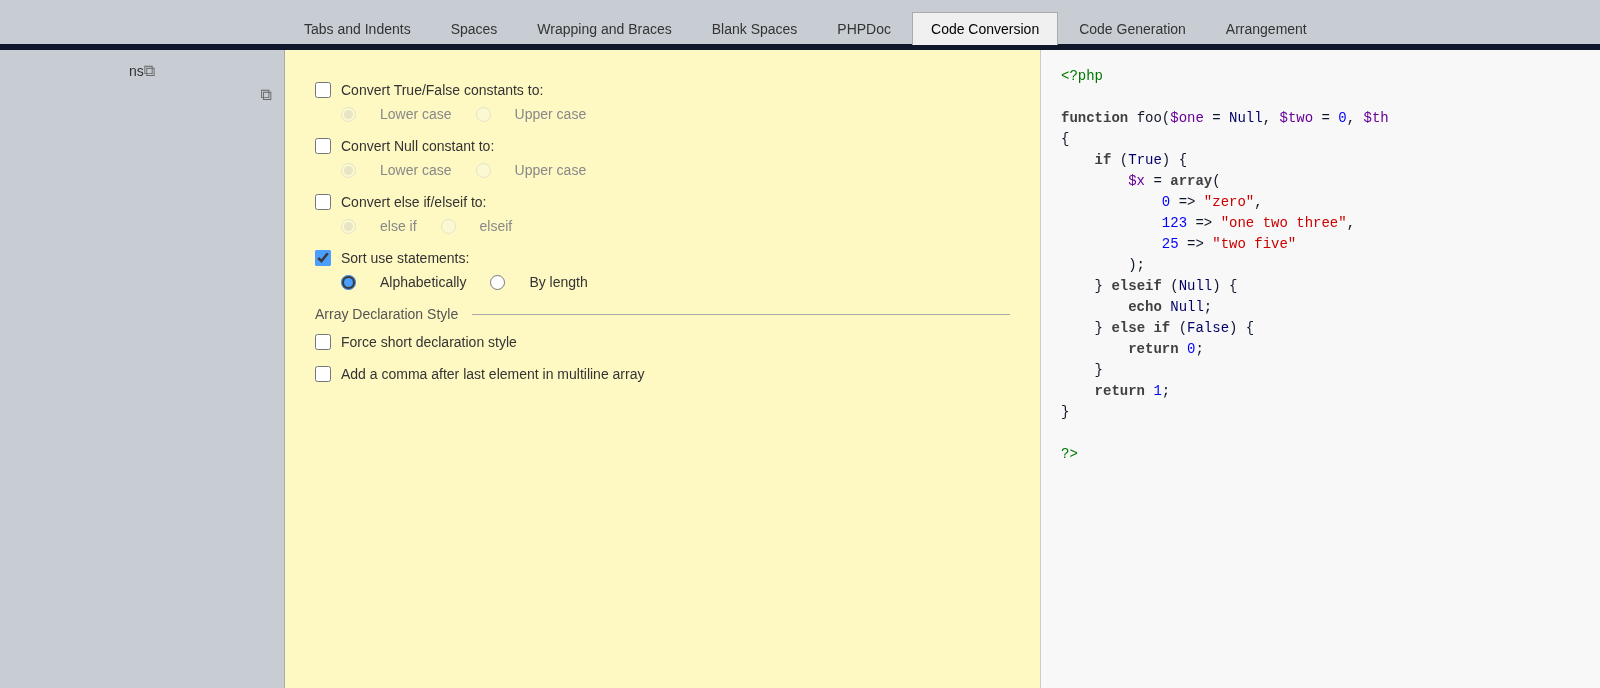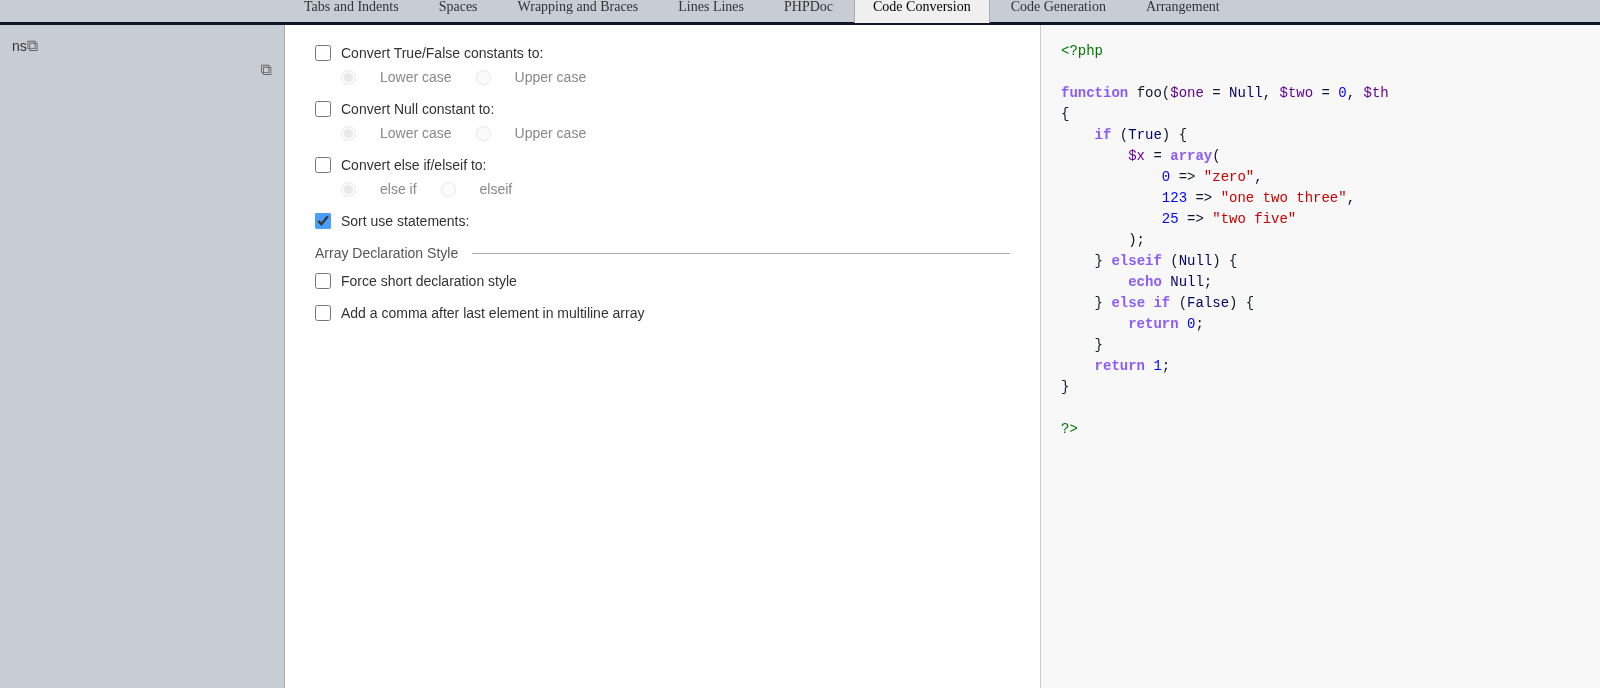--- a/index.html
+++ b/index.html
@@ -10,25 +10,24 @@
       height: 688px;
       overflow: hidden;
       display: flex;
       flex-direction: column;
     }
 
     
     .tabs-bar {
       display: flex;
       background: #c8cdd3;
-      border-bottom: 3px solid #0f172a;
-      height: 25px;
+      border-bottom: 6px solid #0f172a;
+      height: 50px;
       align-items: flex-end;
       padding-left: 285px;
-      font-family: Liberation Serif, serif;
     }
     .tab {
       padding: 8px 18px;
       font-size: 14px;
       color: #333;
       cursor: pointer;
       border: 1px solid transparent;
       border-bottom: none;
       margin-right: 2px;
       background: transparent;
@@ -57,39 +56,39 @@
       background: #c8cdd3;
       border-right: 1px solid #aaa;
       display: flex;
       flex-direction: column;
       padding: 8px 0;
     }
     .sidebar-header {
       display: flex;
       align-items: center;
       padding: 4px 12px;
-      justify-content: flex-start;
+      justify-content: center;
     }
     .sidebar-title {
       font-size: 14px;
       color: #333;
       font-weight: 500;
     }
     .sidebar-icon {
       color: #666;
       cursor: pointer;
       font-size: 16px;
     }
 
     
     .settings-panel {
       flex: 1;
-      background: #ffffff;
+      background: #fef9c3;
       overflow-y: auto;
-      padding: 20px 30px;
+      padding: 32px 30px;
     }
 
     
     .setting-row {
       margin-bottom: 16px;
     }
     .setting-label-row {
       display: flex;
       align-items: center;
       gap: 10px;
@@ -166,21 +165,21 @@
       padding: 16px 20px;
       font-family: "Courier New", Courier, monospace;
       font-size: 14px;
       line-height: 1.5;
       border-left: 1px solid #ccc;
     }
     .code-line {
       white-space: pre;
     }
     .c-tag { color: #007700; }
-    .c-keyword { color: #8b5cf6; font-weight: bold; }
+    .c-keyword { color: #404040; font-weight: bold; }
     .c-param { color: #660099; margin-top: 8px; }
     .c-null { color: #000066; }
     .c-number { color: #0000ff; }
     .c-string { color: #cc0000; }
     .c-plain { color: #0f172a; }
 
     
     .settings-panel::-webkit-scrollbar { width: 6px; }
     .settings-panel::-webkit-scrollbar-thumb { background: #999; border-radius: 3px; }
   </style>
@@ -191,21 +190,21 @@
   <div class="tab">
     <span>Tabs and Indents</span>
   </div>
   <div class="tab">
     <span>Spaces</span>
   </div>
   <div class="tab">
     <span>Wrapping and Braces</span>
   </div>
   <div class="tab">
-    <span>Lines Lines</span>
+    <span>Blank Spaces</span>
   </div>
   <div class="tab">
     <span>PHPDoc</span>
   </div>
   <div class="tab active">
     <span>Code Conversion</span>
   </div>
   <div class="tab">
     <span>Code Generation</span>
   </div>
@@ -276,20 +275,30 @@
           <input type="radio" class="radio-input" name="else_if" disabled="" style="">
           <span class="radio-label-disabled">elseif</span>
         </label>
       </div>
     </div>
 
     <div class="setting-row">
       <div class="setting-label-row">
         <input type="checkbox" class="checkbox-input checked-blue" checked="" style="accent-color: rgb(74, 158, 255);">
         <span class="setting-label">Sort use statements:</span>
+      </div>
+      <div class="radio-options">
+        <label class="radio-option">
+          <input type="radio" class="radio-input" name="sort_type" checked="" style="accent-color: rgb(74, 158, 255);">
+          <span class="radio-label-enabled">Alphabetically</span>
+        </label>
+        <label class="radio-option">
+          <input type="radio" class="radio-input" name="sort_type" style="">
+          <span class="radio-label-enabled">By length</span>
+        </label>
       </div>
     </div>
 
     <div class="section-divider">
       <span class="section-divider-label">Array Declaration Style</span>
       <div class="section-divider-line"></div>
     </div>
 
     <div class="setting-row">
       <div class="setting-label-row">

